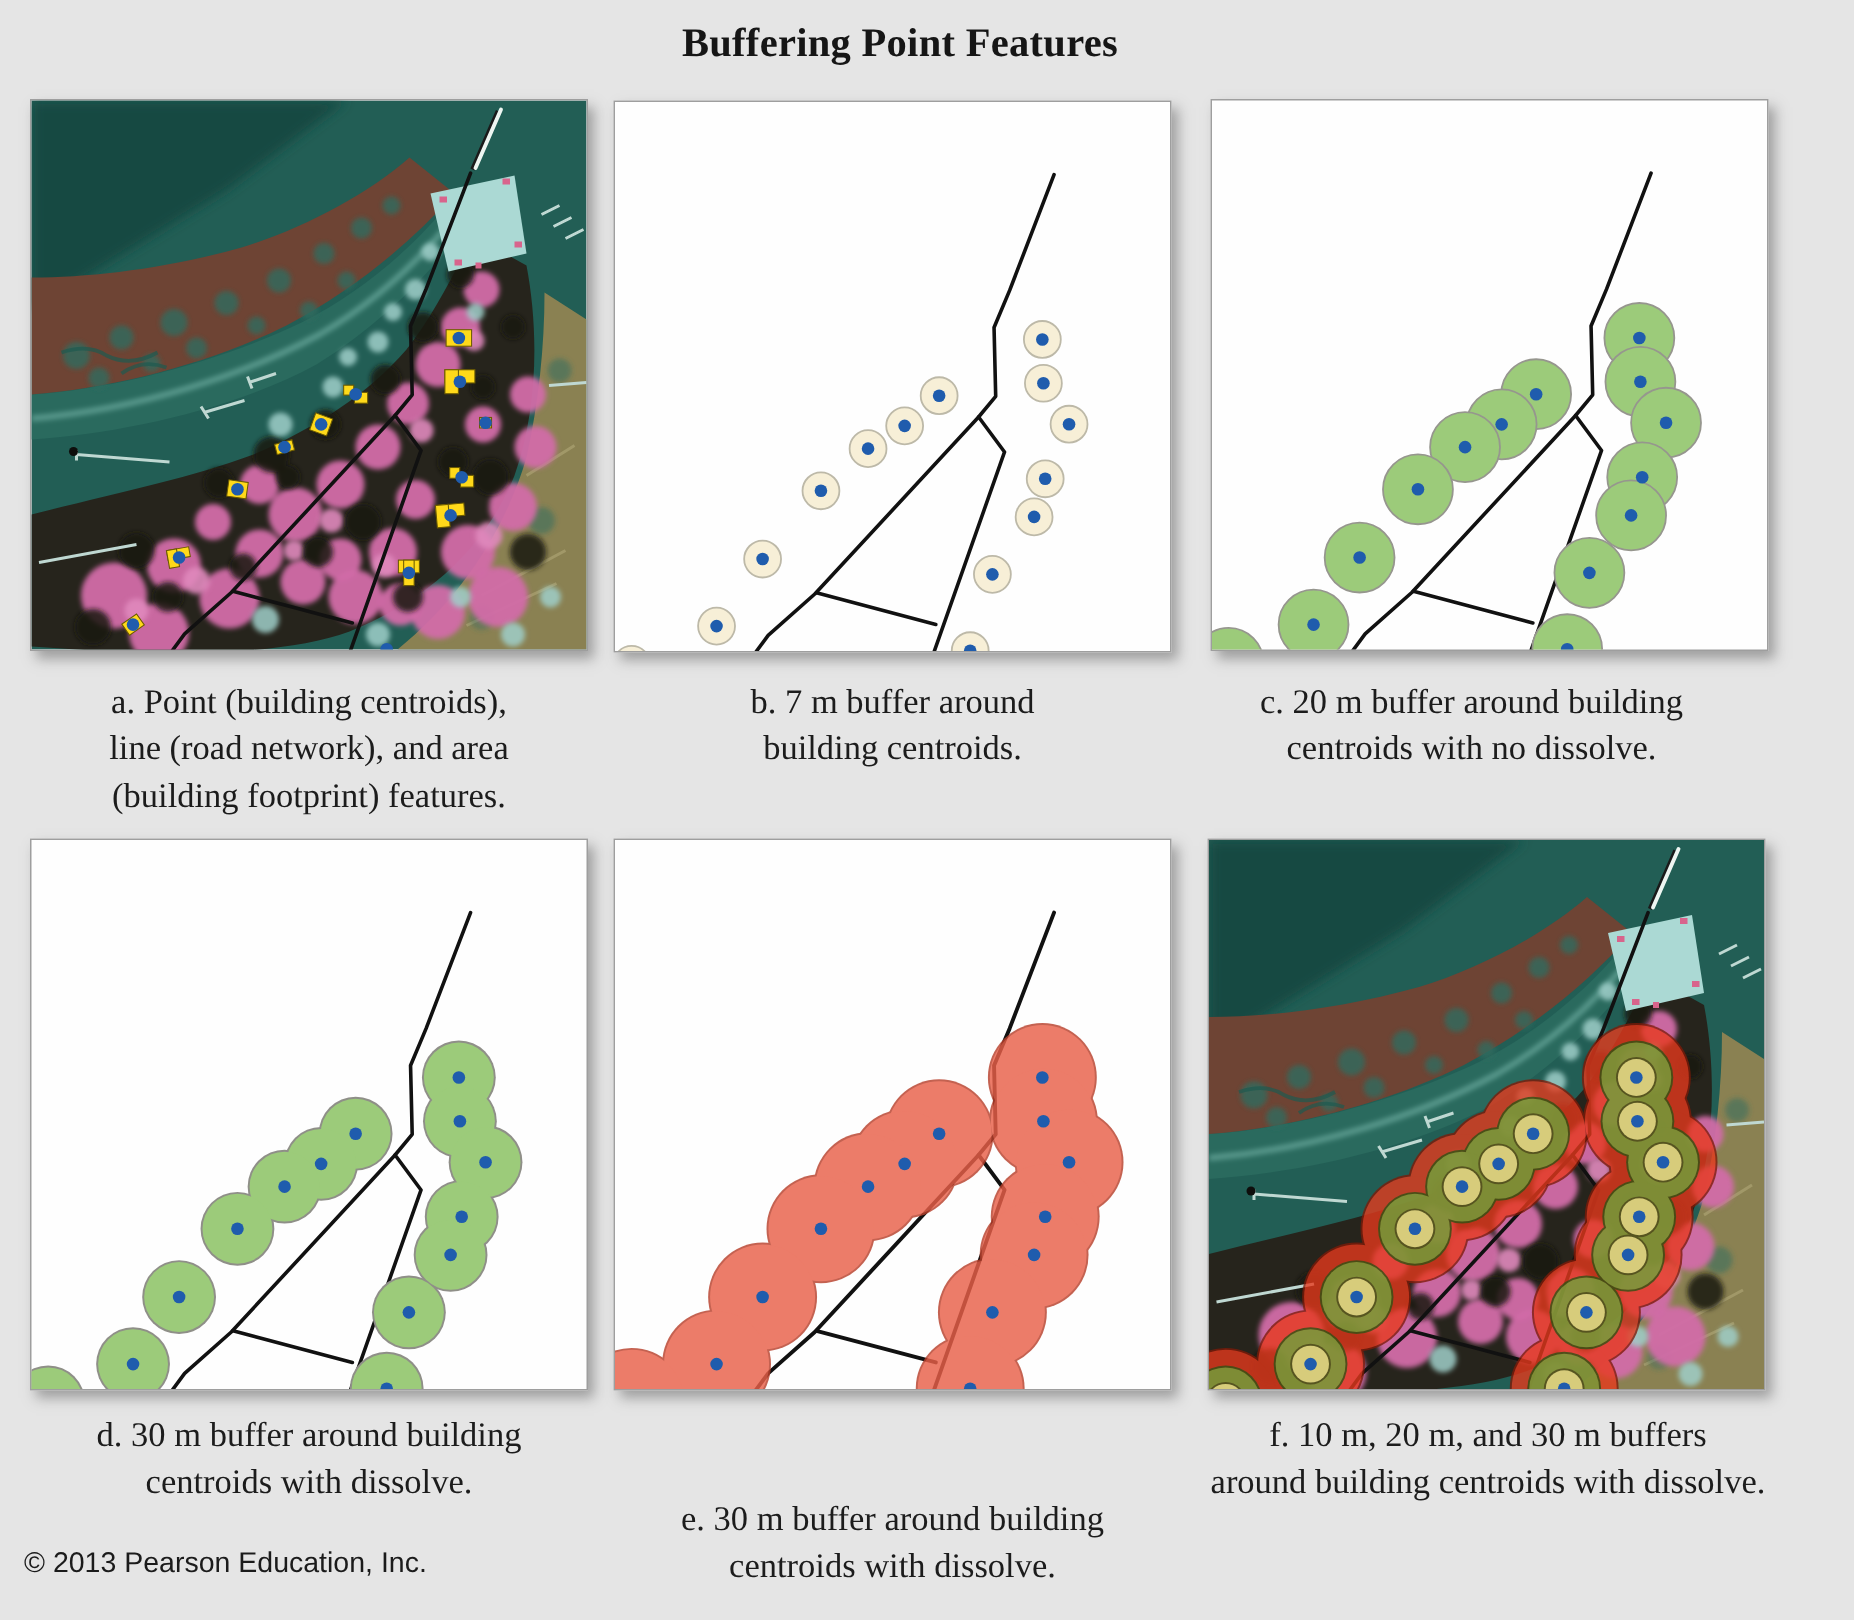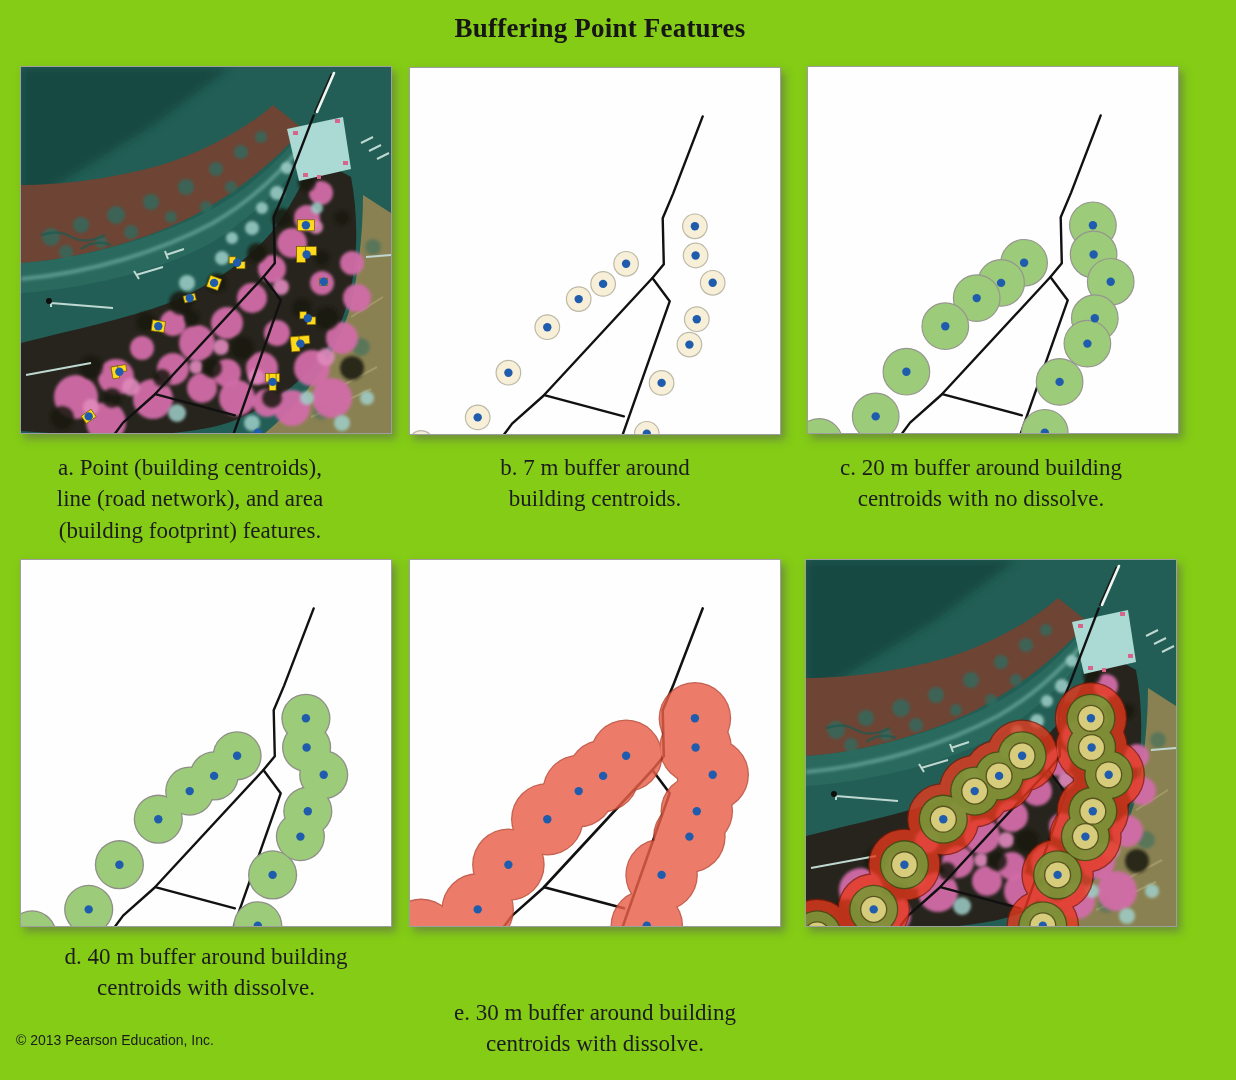--- a/index.html
+++ b/index.html
@@ -1,29 +1,29 @@
 <!DOCTYPE html>
 <html><head>
 <meta charset="utf-8">
 <style>
   html,body{margin:0;padding:0;background:#fff;}
-  #fig{position:relative;width:1236px;height:1080px;background:#84cc16;
+  #fig{position:relative;width:1236px;height:1080px;background:#e5e5e5;
        font-family:"Liberation Serif",serif;overflow:hidden;}
   .fig-title{position:absolute;top:13px;left:0;width:1200px;text-align:center;
        font-size:27px;font-weight:bold;color:#161616;letter-spacing:.2px;}
   .panel{position:absolute;width:370px;height:366px;background:#fefefe;
        border:1px solid #9e9e9e;box-shadow:4px 5px 8px rgba(90,90,90,.5);}
   .panel svg{display:block;}
   .caption{position:absolute;text-align:center;font-size:23px;line-height:1.36;
        color:#1c1c1c;white-space:pre-line;}
   .copyright{position:absolute;left:16px;top:1032px;
-       font-family:"Liberation Sans",sans-serif;font-size:14px;color:#1b1b1b;}
+       font-family:"Liberation Sans",sans-serif;font-size:19px;color:#1b1b1b;}
   #pa{left:20px;top:66px;}  #pb{left:409px;top:67px;} #pc{left:807px;top:66px;}
   #pd{left:20px;top:559px;} #pe{left:409px;top:559px;} #pf{left:805px;top:559px;}
-  #cap-a{left:4px;top:452px;width:372px;}
+  #cap-a{left:20px;top:452px;width:372px;}
   #cap-b{left:408px;top:452px;width:374px;}
   #cap-c{left:785px;top:452px;width:392px;}
   #cap-d{left:8px;top:941px;width:396px;}
   #cap-e{left:403px;top:997px;width:384px;}
   #cap-f{left:755px;top:941px;width:474px;}
 </style>
 </head>
 <body>
 
 <div id="fig">
@@ -724,19 +724,21 @@
       </svg>
     </div>
 
   <div class="caption" id="cap-a">a. Point (building centroids),
 line (road network), and area
 (building footprint) features.</div>
   <div class="caption" id="cap-b">b. 7 m buffer around
 building centroids.</div>
   <div class="caption" id="cap-c">c. 20 m buffer around building
 centroids with no dissolve.</div>
-  <div class="caption" id="cap-d">d. 40 m buffer around building
+  <div class="caption" id="cap-d">d. 30 m buffer around building
 centroids with dissolve.</div>
   <div class="caption" id="cap-e">e. 30 m buffer around building
 centroids with dissolve.</div>
+  <div class="caption" id="cap-f">f. 10 m, 20 m, and 30 m buffers
+around building centroids with dissolve.</div>
 
   <div class="copyright">© 2013 Pearson Education, Inc.</div>
 </div>
 
 </body></html>

